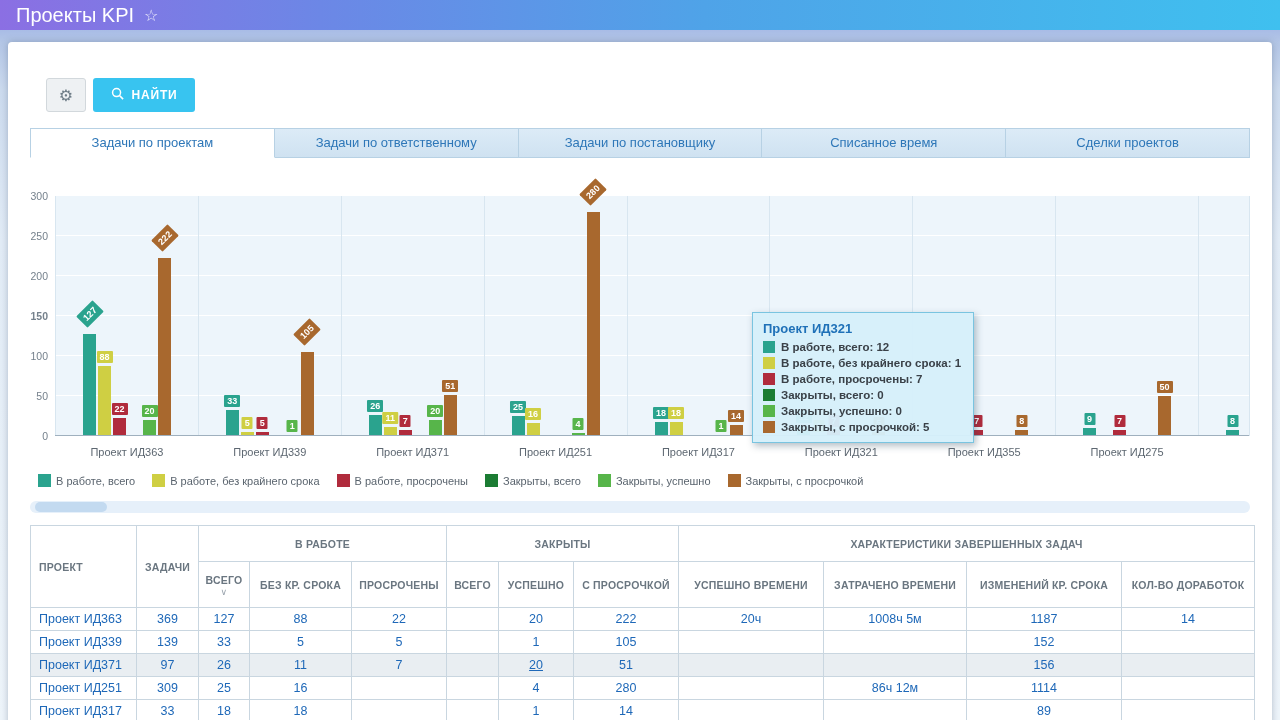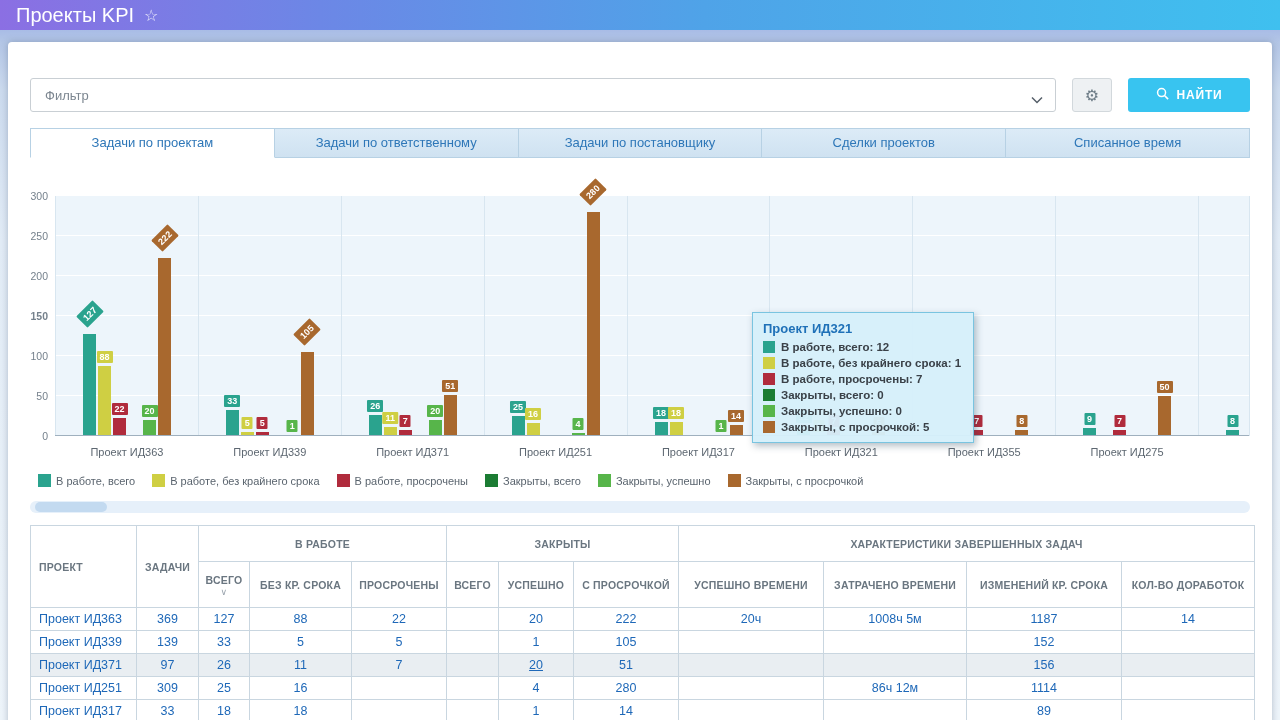--- a/index.html
+++ b/index.html
@@ -29,21 +29,21 @@
     display: flex; align-items: center; padding: 0 14px; color: #7c8690; font-size: 13px;
     position: relative; cursor: pointer;
   }
   .filter-chevron { position: absolute; right: 12px; top: 13px; }
   .gear-btn {
     width: 40px; height: 34px; margin-left: 16px; background: #eef1f3; border: 1px solid #d2d8dc;
     border-radius: 3px; display: flex; align-items: center; justify-content: center;
     font-size: 16px; color: #6e7d87; cursor: pointer;
   }
   .find-btn {
-    width: 122px; height: 34px; margin-left: 16px; background: #38c4f0; border: none; border-radius: 3px;
+    width: 102px; height: 34px; margin-left: 7px; background: #38c4f0; border: none; border-radius: 3px;
     color: #fff; display: flex; align-items: center; justify-content: center; gap: 8px;
     font-size: 12px; font-weight: bold; letter-spacing: .8px; cursor: pointer;
   }
   
   .tabs { display: flex; margin-top: 16px; }
   .tab {
     flex: 1; height: 30px; line-height: 28px; text-align: center; font-size: 13px; color: #2e77b8;
     background: linear-gradient(#dcebf7, #cfe2f1); border: 1px solid #b7d1e4; cursor: pointer;
     white-space: nowrap; overflow: hidden;
   }
@@ -112,48 +112,40 @@
 
 <div class="topbar">
   <div class="page-title">Проекты KPI</div>
   <div class="fav-star">☆</div>
 </div>
 
 <div class="card">
   <div class="card-inner">
 
     <div class="filter-row">
-      <div class="filter-select">
-        <span>Фильтр</span>
-        <span class="filter-chevron">
-          <svg width="12" height="8" viewBox="0 0 12 8">
-              <path d="M1 1.5 L6 6.5 L11 1.5" fill="none" stroke="#555f69" stroke-width="1.5"></path>
-            </svg>
-        </span>
-      </div>
       <div class="gear-btn">
         <span>⚙</span>
       </div>
       <div class="find-btn">
         <span>
           <svg width="13" height="13" viewBox="0 0 14 14">
               <circle cx="6" cy="6" r="4.3" fill="none" stroke="#fff" stroke-width="1.6"></circle>
               <line x1="9.4" y1="9.4" x2="13" y2="13" stroke="#fff" stroke-width="1.8"></line>
             </svg>
         </span>
         <span>НАЙТИ</span>
       </div>
     </div>
 
     <div class="tabs">
         <div class="tab active">Задачи по проектам</div>
         <div class="tab">Задачи по ответственному</div>
         <div class="tab">Задачи по постановщику</div>
+        <div class="tab">Списанное время</div>
         <div class="tab">Сделки проектов</div>
-        <div class="tab">Списанное время</div>
       </div>
 
     <div class="chart-section">
       <div class="yaxis">
           <div class="ytick" style="bottom: -6px;">0</div>
           <div class="ytick" style="bottom: 34px;">50</div>
           <div class="ytick" style="bottom: 74px;">100</div>
           <div class="ytick" style="bottom: 114px; font-weight: bold;">150</div>
           <div class="ytick" style="bottom: 154px;">200</div>
           <div class="ytick" style="bottom: 194px;">250</div>

